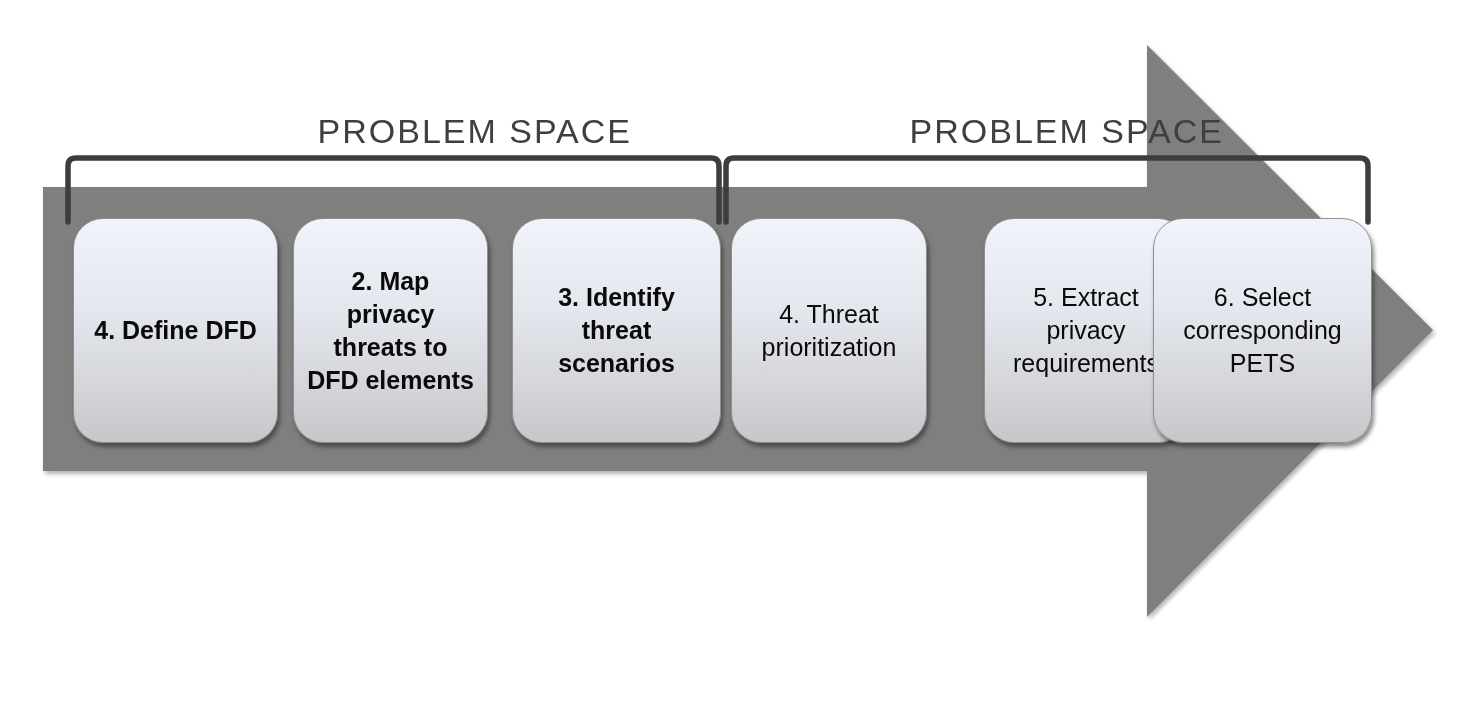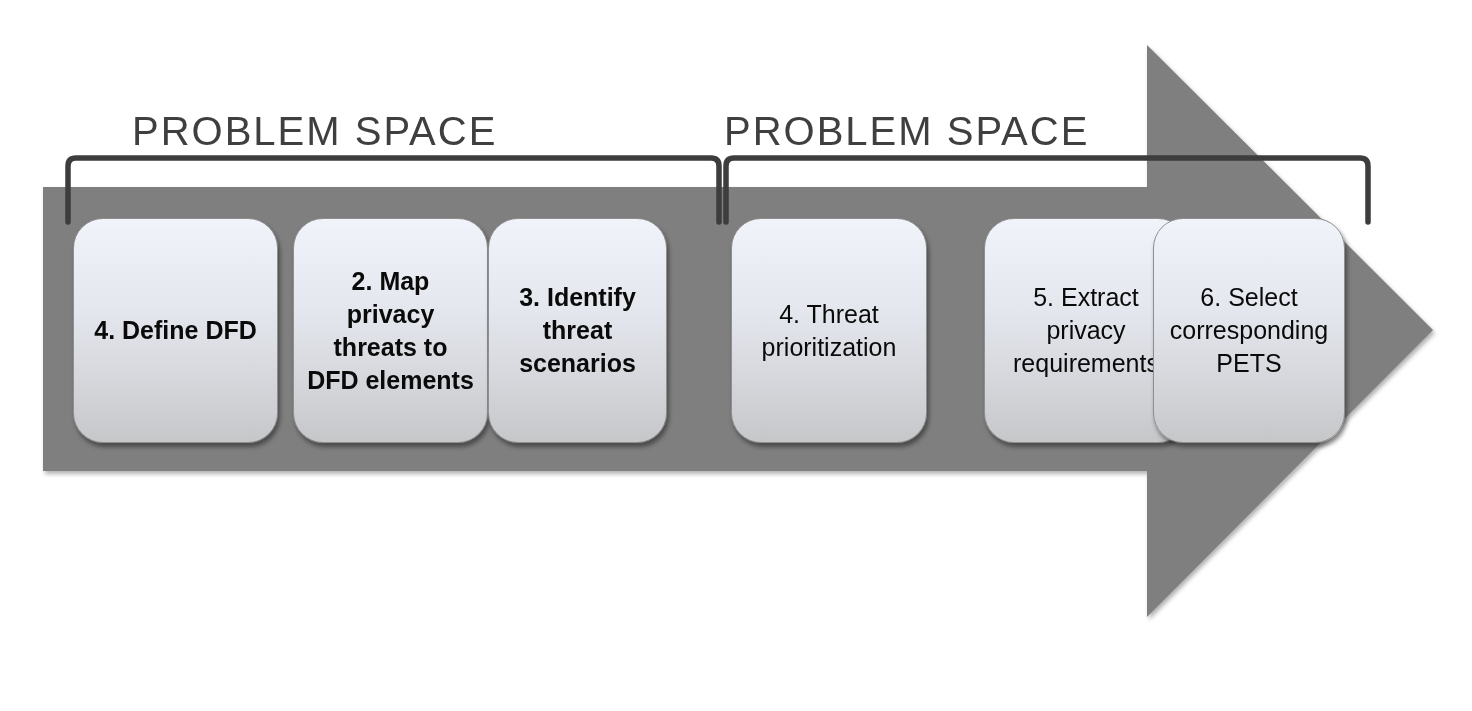--- a/index.html
+++ b/index.html
@@ -9,22 +9,22 @@
     background:#ffffff;
     overflow:hidden;
     font-family:"Liberation Sans", sans-serif;
   }
   .shapes{position:absolute;left:0;top:0;width:1472px;height:711px;}
   .space-label{
     position:absolute;
     top:110px;
     height:42px;
     line-height:42px;
-    text-align:left;
-    font-size:40px;
+    text-align:right;
+    font-size:34px;
     letter-spacing:2px;
     color:#3f3f3f;
     white-space:nowrap;
   }
   .label-problem{left:132px;width:500px;}
   .label-solution{left:724px;width:500px;}
   .step-box{
     position:absolute;
     top:218px;
     height:225px;
@@ -39,24 +39,24 @@
     padding:8px 12px;
   }
   .step-label{
     font-size:25px;
     line-height:33px;
     color:#0a0a0a;
     text-align:center;
   }
   .box-1{left:73px;width:205px;}
   .box-2{left:293px;width:195px;}
-  .box-3{left:488px;width:179px;}
+  .box-3{left:512px;width:209px;}
   .box-4{left:731px;width:196px;}
   .box-5{left:984px;width:204px;}
-  .box-6{left:1153px;width:192px;}
+  .box-6{left:1153px;width:219px;}
 </style>
 </head>
 <body>
 
 <div class="canvas">
 
   <svg class="shapes" viewBox="0 0 1472 711">
     <polygon points="43,187 1147,187 1147,45 1433,330 1147,617 1147,471 43,471" fill="#7f7f7f" style="filter:drop-shadow(2px 3px 2px rgba(0,0,0,0.30));"></polygon>
     <path d="M 68 222 L 68 166 Q 68 158 76 158 L 711 158 Q 719 158 719 166 L 719 222" fill="none" stroke="#3d3d3d" stroke-width="5.5" stroke-linecap="round"></path>
     <path d="M 726 222 L 726 166 Q 726 158 734 158 L 1360 158 Q 1368 158 1368 166 L 1368 222" fill="none" stroke="#3d3d3d" stroke-width="5.5" stroke-linecap="round"></path>

